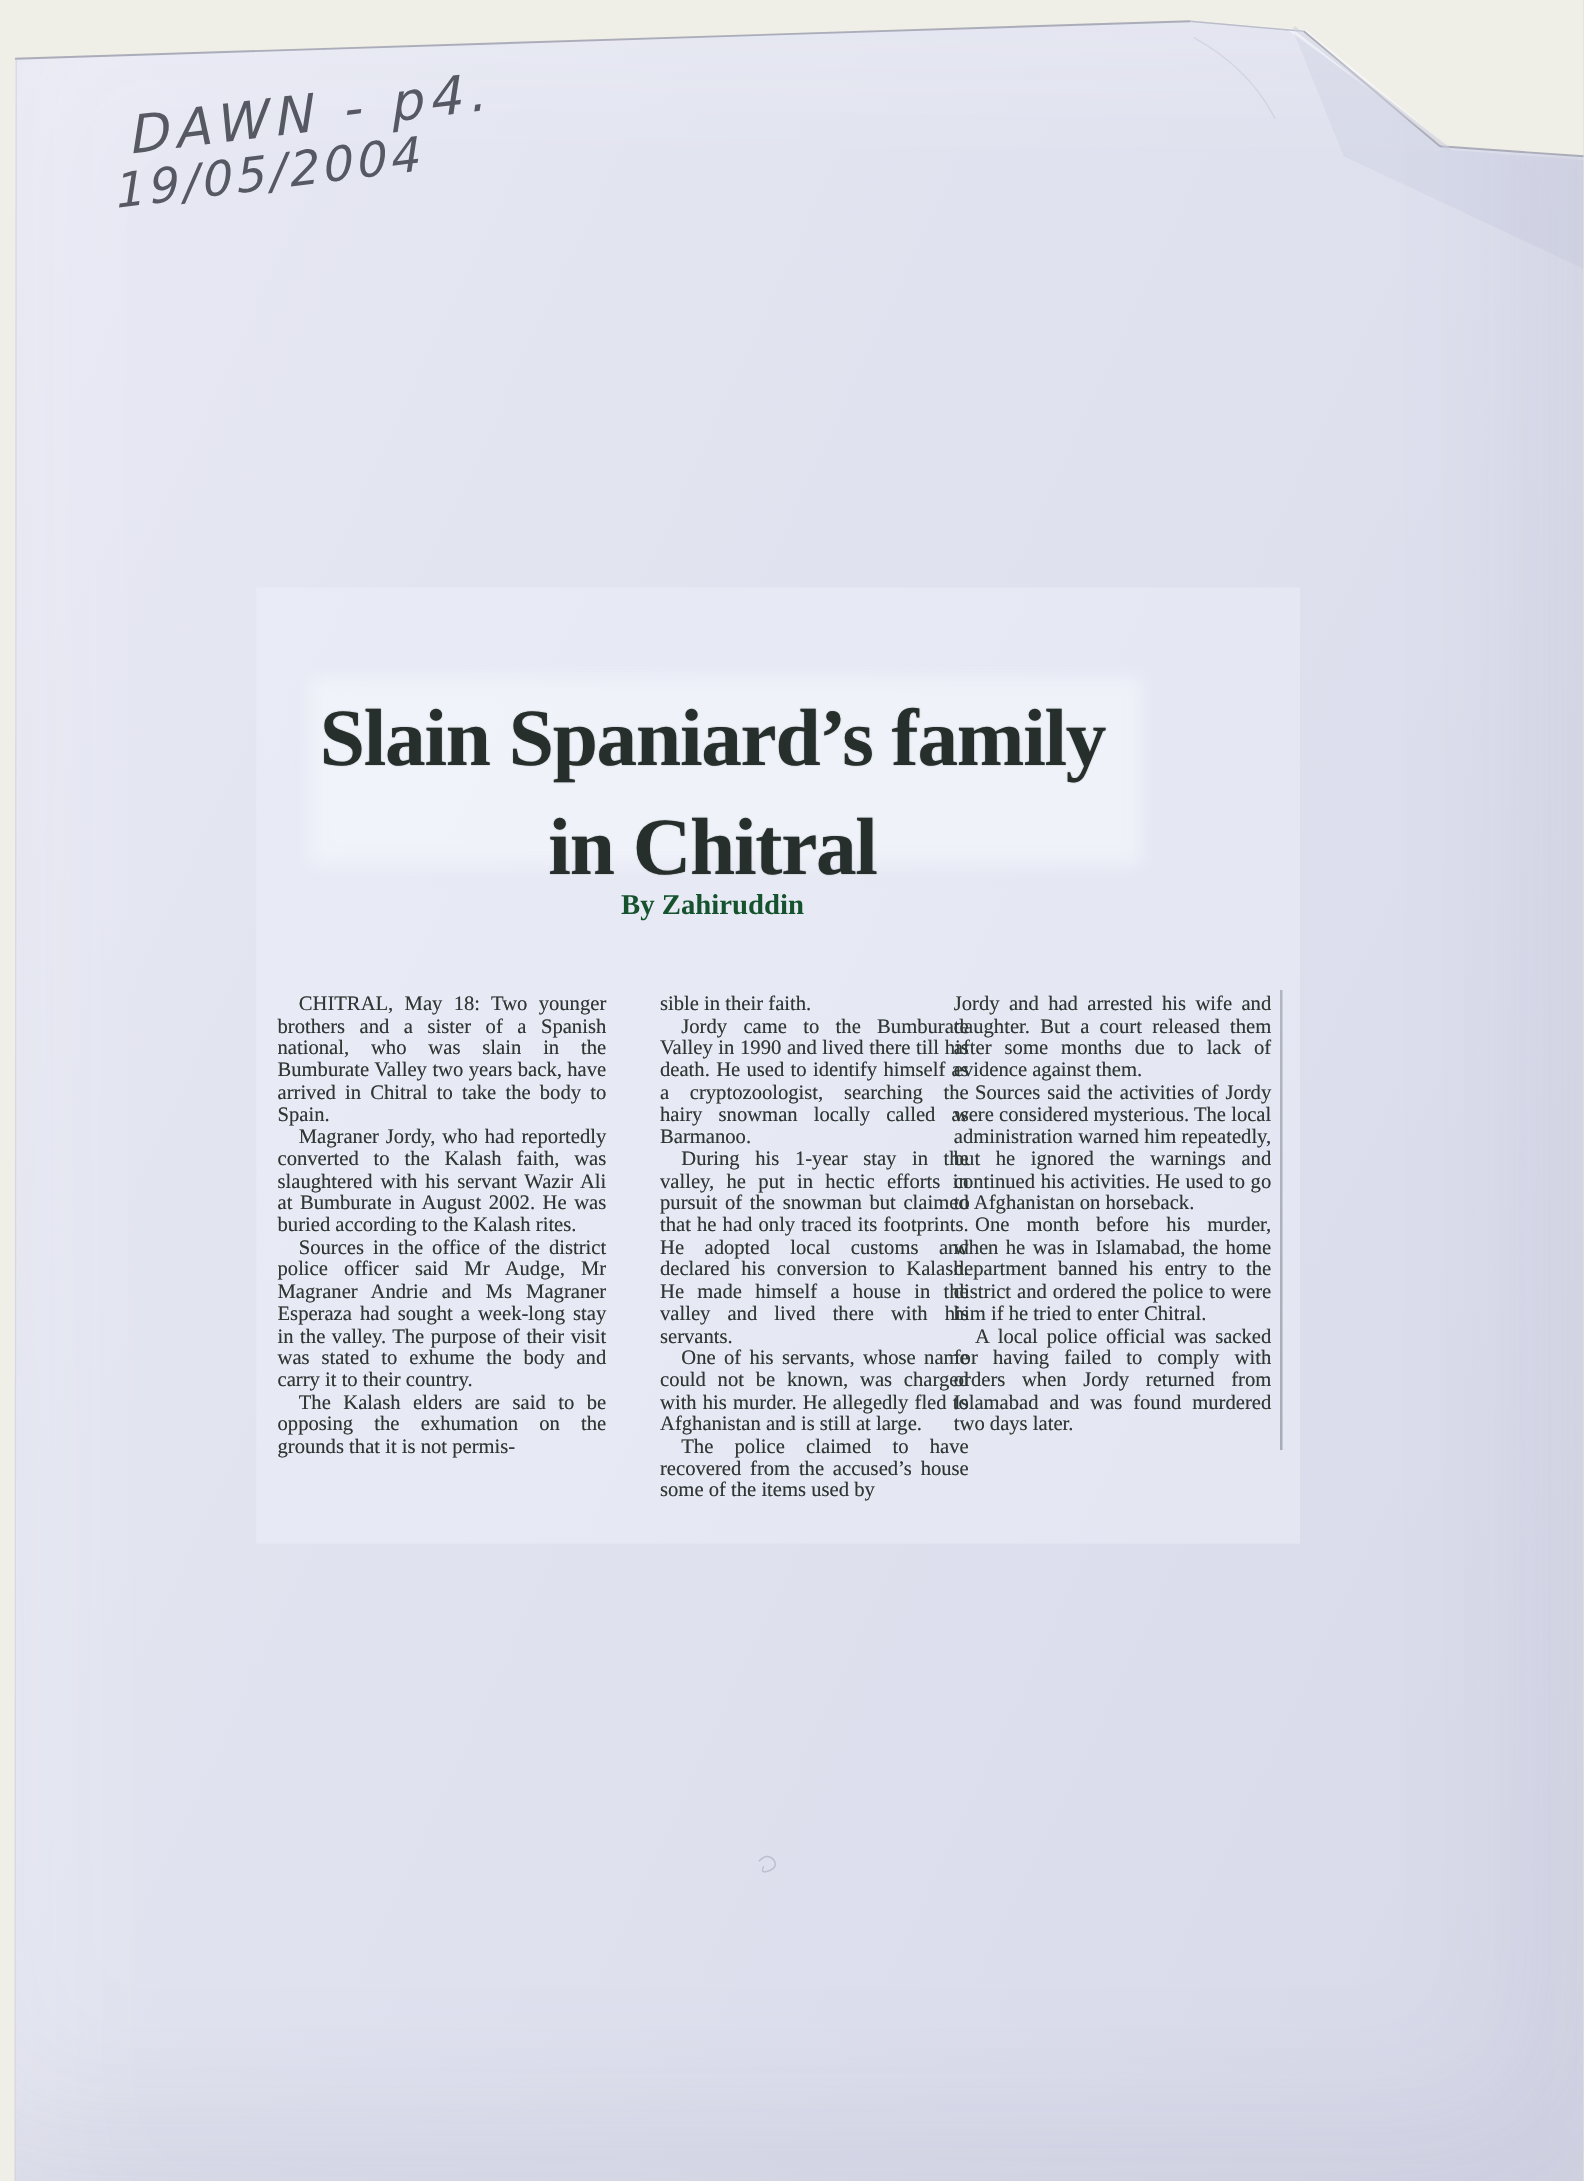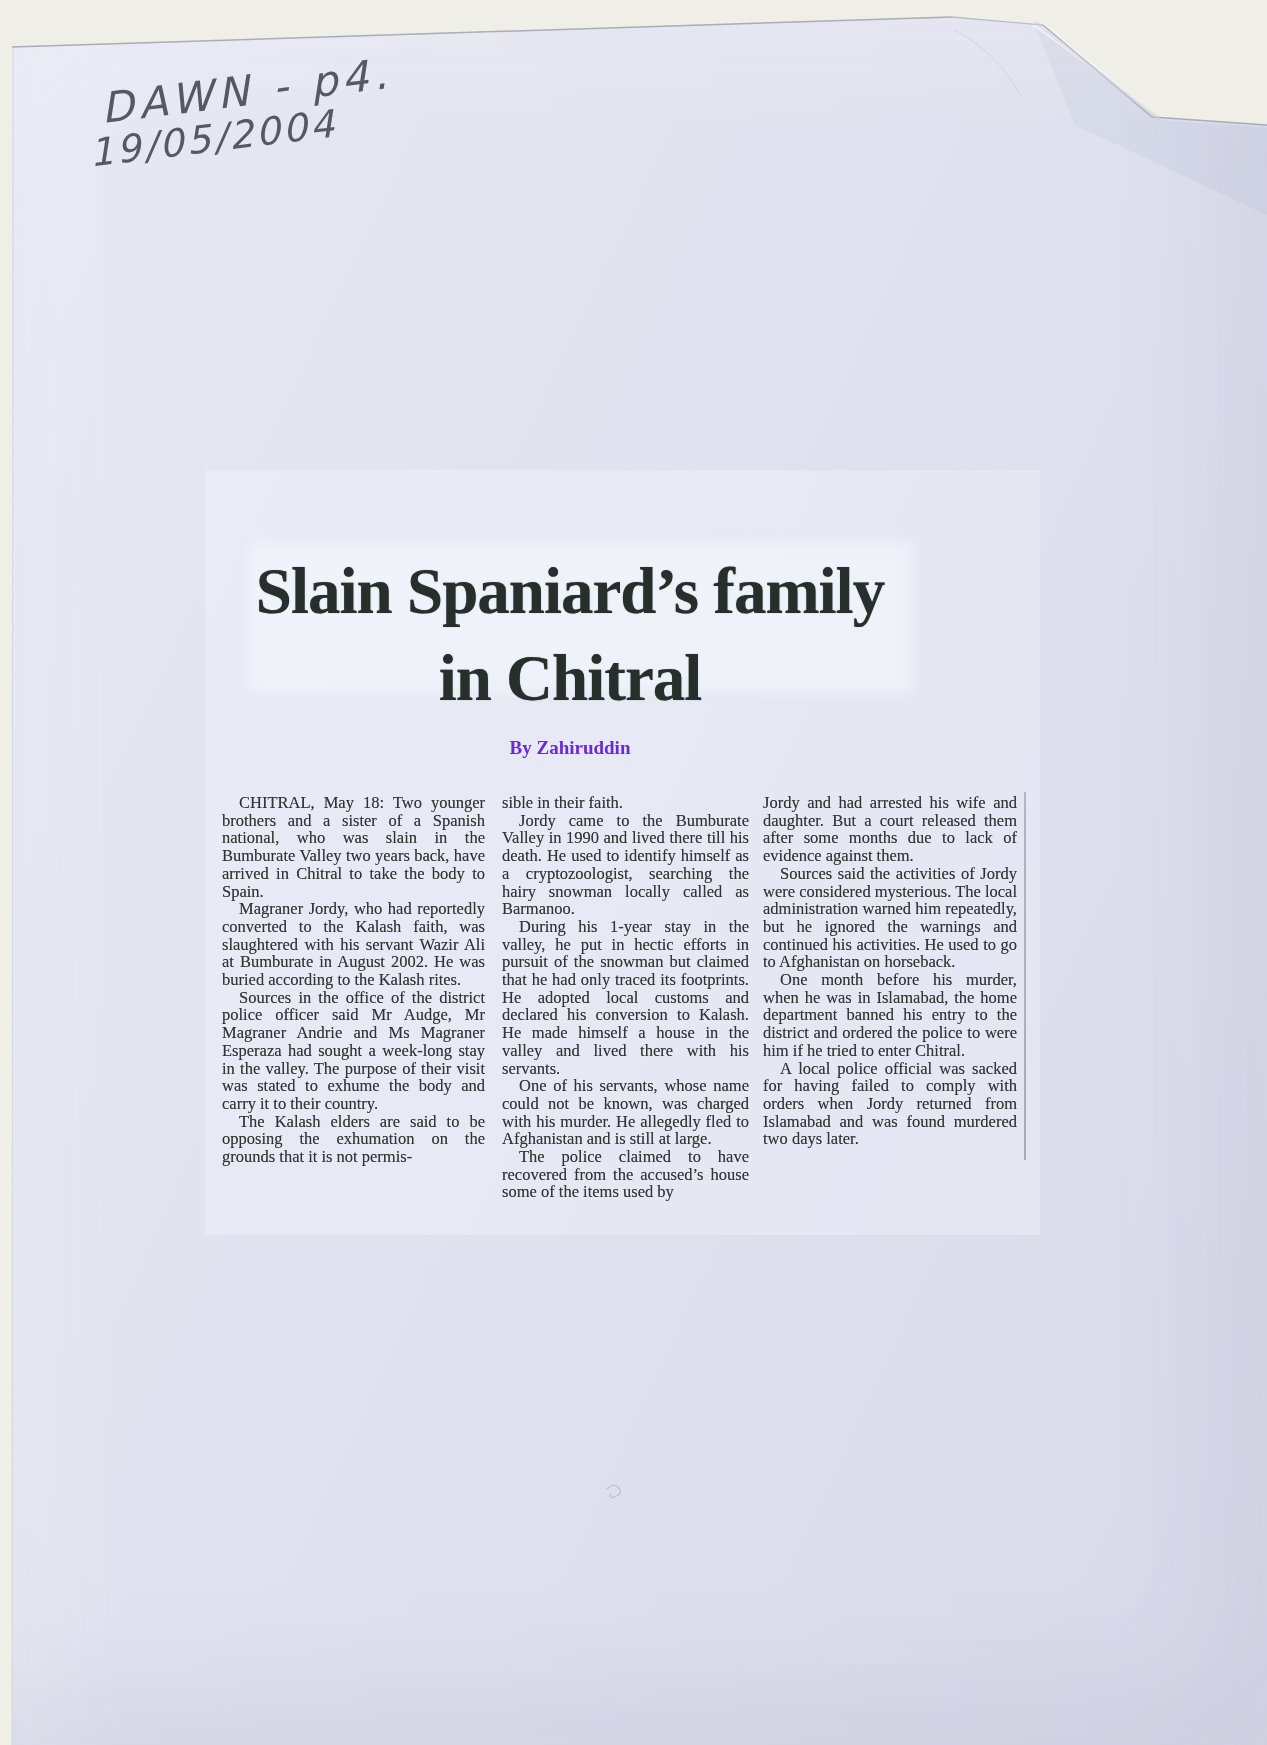--- a/index.html
+++ b/index.html
@@ -46,31 +46,31 @@
     position:absolute; left:248px; top:542px; width:665px; height:150px;
     background: rgba(249,251,255,.50); filter: blur(7px);
   }
   .headline {
     position:absolute; left:215px; top:548px; width:710px;
     text-align:center; font-weight:bold; color:#262f2b;
     font-size:65px; line-height:87px; letter-spacing:-1px;
     text-shadow: 0 0 1px rgba(38,47,43,.55);
   }
   .byline {
-    position:absolute; left:215px; top:737px; width:710px;
-    text-align:center; font-weight:bold; color:#6d28d9; font-size:19px;
+    position:absolute; left:215px; top:711px; width:710px;
+    text-align:center; font-weight:bold; color:#14532d; font-size:23px;
   }
   .col {
     position:absolute; top:750px; text-align:justify;
     font-size:16.5px; line-height:17.7px; color:#2e3733;
     text-shadow: 0 0 0.5px rgba(46,55,51,.5);
     margin-top: 44px;
   }
   .col-1 { left:222px; width:263px; }
-  .col-2 { left:502px; width:247px; }
+  .col-2 { left:528px; width:247px; }
   .col-3 { left:763px; width:254px; }
   .col p { margin:0; text-indent:17px; }
   .col p.cont { text-indent:0; }
   .col-rule {
     position:absolute; left:1024px; top:792px; width:2px; height:368px;
     background: linear-gradient(#9aa0ad, #8d93a1); opacity:.7;
   }
 </style>
 </head>
 <body>

